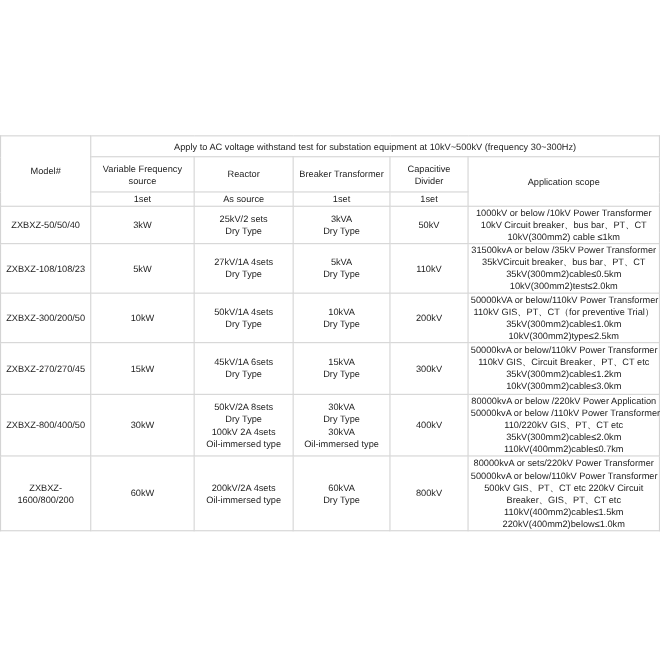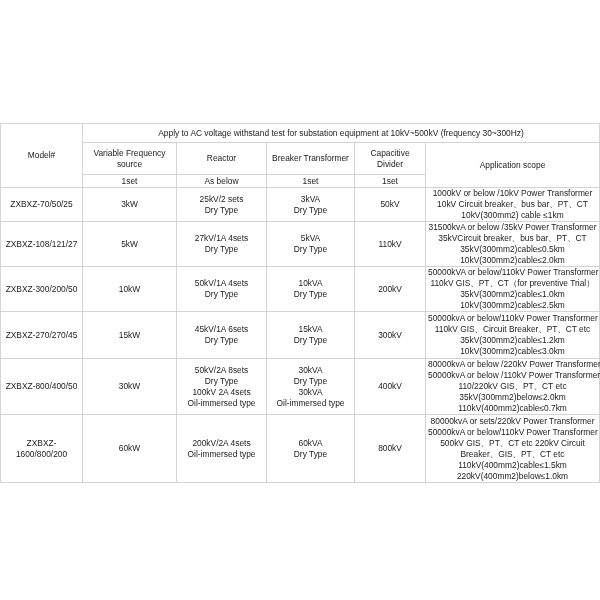--- a/index.html
+++ b/index.html
@@ -40,80 +40,80 @@
         <span class="cell-line">Variable Frequency</span>
         <span class="cell-line">source</span>
       </td>
       <td>Reactor</td>
       <td>Breaker Transformer</td>
       <td>Capacitive Divider</td>
       <td rowspan="2">Application scope</td>
     </tr>
     <tr class="hdr-qty">
       <td>1set</td>
-      <td>As below</td>
+      <td>As source</td>
       <td>1set</td>
       <td>1set</td>
     </tr>
   </tbody>
   <tbody id="data-rows">
       <tr class="r1">
-        <td>ZXBXZ-70/50/25</td>
+        <td>ZXBXZ-50/50/40</td>
         <td>3kW</td>
         <td>
           <span class="cell-line">25kV/2 sets</span>
           <span class="cell-line">Dry Type</span>
         </td>
         <td>
           <span class="cell-line">3kVA</span>
           <span class="cell-line">Dry Type</span>
         </td>
         <td>50kV</td>
         <td>
           <span class="cell-line">1000kV or below /10kV Power Transformer</span>
           <span class="cell-line">10kV Circuit breaker、bus bar、PT、CT</span>
           <span class="cell-line">10kV(300mm2) cable ≤1km</span>
         </td>
       </tr>
       <tr class="r2">
-        <td>ZXBXZ-108/121/27</td>
+        <td>ZXBXZ-108/108/23</td>
         <td>5kW</td>
         <td>
           <span class="cell-line">27kV/1A 4sets</span>
           <span class="cell-line">Dry Type</span>
         </td>
         <td>
           <span class="cell-line">5kVA</span>
           <span class="cell-line">Dry Type</span>
         </td>
         <td>110kV</td>
         <td>
           <span class="cell-line">31500kvA or below /35kV Power Transformer</span>
           <span class="cell-line">35kVCircuit breaker、bus bar、PT、CT</span>
           <span class="cell-line">35kV(300mm2)cable≤0.5km</span>
-          <span class="cell-line">10kV(300mm2)cable≤2.0km</span>
+          <span class="cell-line">10kV(300mm2)test≤2.0km</span>
         </td>
       </tr>
       <tr class="r3">
         <td>ZXBXZ-300/200/50</td>
         <td>10kW</td>
         <td>
           <span class="cell-line">50kV/1A 4sets</span>
           <span class="cell-line">Dry Type</span>
         </td>
         <td>
           <span class="cell-line">10kVA</span>
           <span class="cell-line">Dry Type</span>
         </td>
         <td>200kV</td>
         <td>
           <span class="cell-line">50000kVA or below/110kV Power Transformer</span>
           <span class="cell-line">110kV GIS、PT、CT（for preventive Trial）</span>
           <span class="cell-line">35kV(300mm2)cable≤1.0km</span>
-          <span class="cell-line">10kV(300mm2)cable≤2.5km</span>
+          <span class="cell-line">10kV(300mm2)type≤2.5km</span>
         </td>
       </tr>
       <tr class="r4">
         <td>ZXBXZ-270/270/45</td>
         <td>15kW</td>
         <td>
           <span class="cell-line">45kV/1A 6sets</span>
           <span class="cell-line">Dry Type</span>
         </td>
         <td>
@@ -138,24 +138,24 @@
           <span class="cell-line">Oil-immersed type</span>
         </td>
         <td>
           <span class="cell-line">30kVA</span>
           <span class="cell-line">Dry Type</span>
           <span class="cell-line">30kVA</span>
           <span class="cell-line">Oil-immersed type</span>
         </td>
         <td>400kV</td>
         <td>
-          <span class="cell-line">80000kvA or below /220kV Power Transformer</span>
+          <span class="cell-line">80000kvA or below /220kV Power Application</span>
           <span class="cell-line">50000kvA or below /110kV Power Transformer</span>
           <span class="cell-line">110/220kV GIS、PT、CT etc</span>
-          <span class="cell-line">35kV(300mm2)below≤2.0km</span>
+          <span class="cell-line">35kV(300mm2)cable≤2.0km</span>
           <span class="cell-line">110kV(400mm2)cable≤0.7km</span>
         </td>
       </tr>
       <tr class="r6">
         <td>ZXBXZ-1600/800/200</td>
         <td>60kW</td>
         <td>
           <span class="cell-line">200kV/2A 4sets</span>
           <span class="cell-line">Oil-immersed type</span>
         </td>

